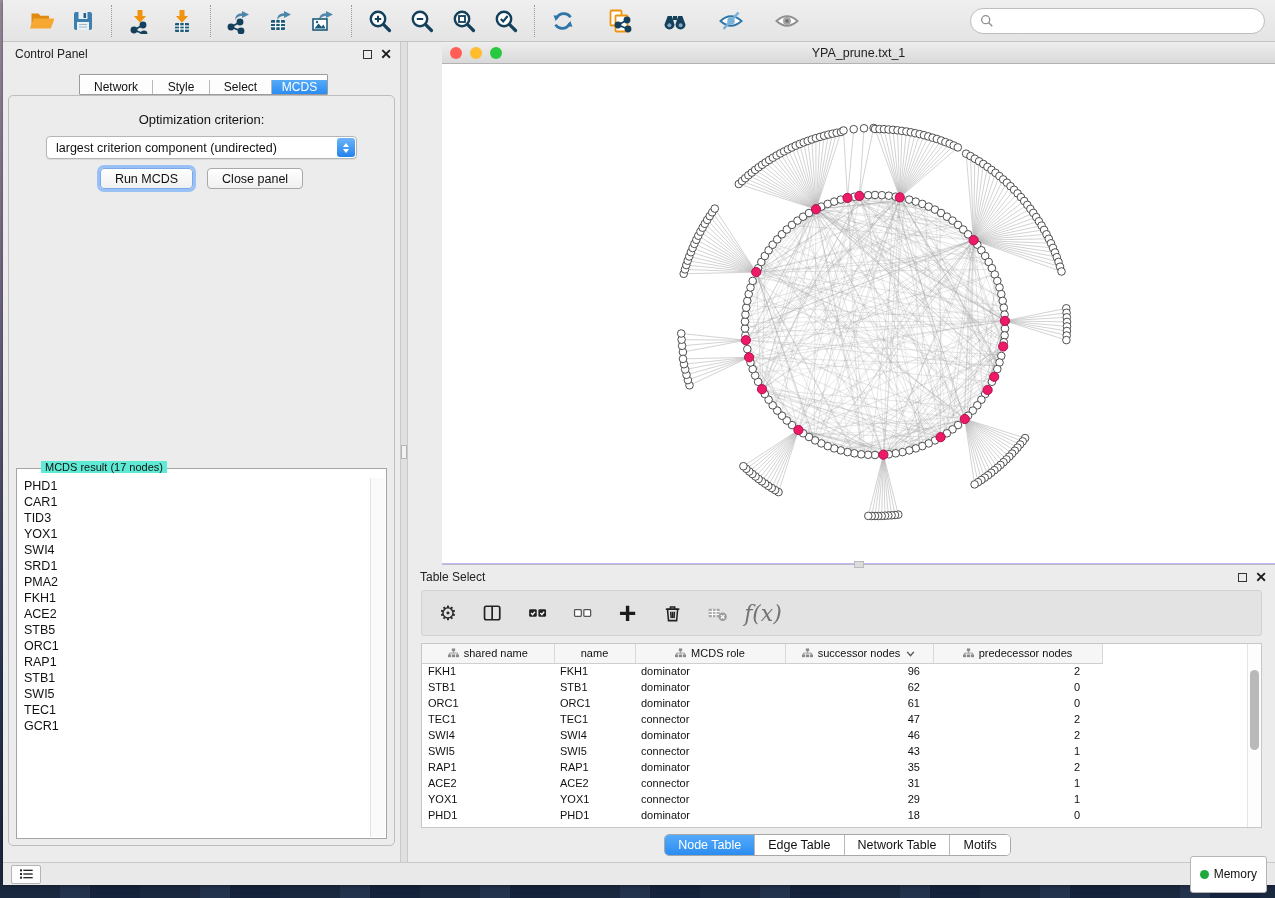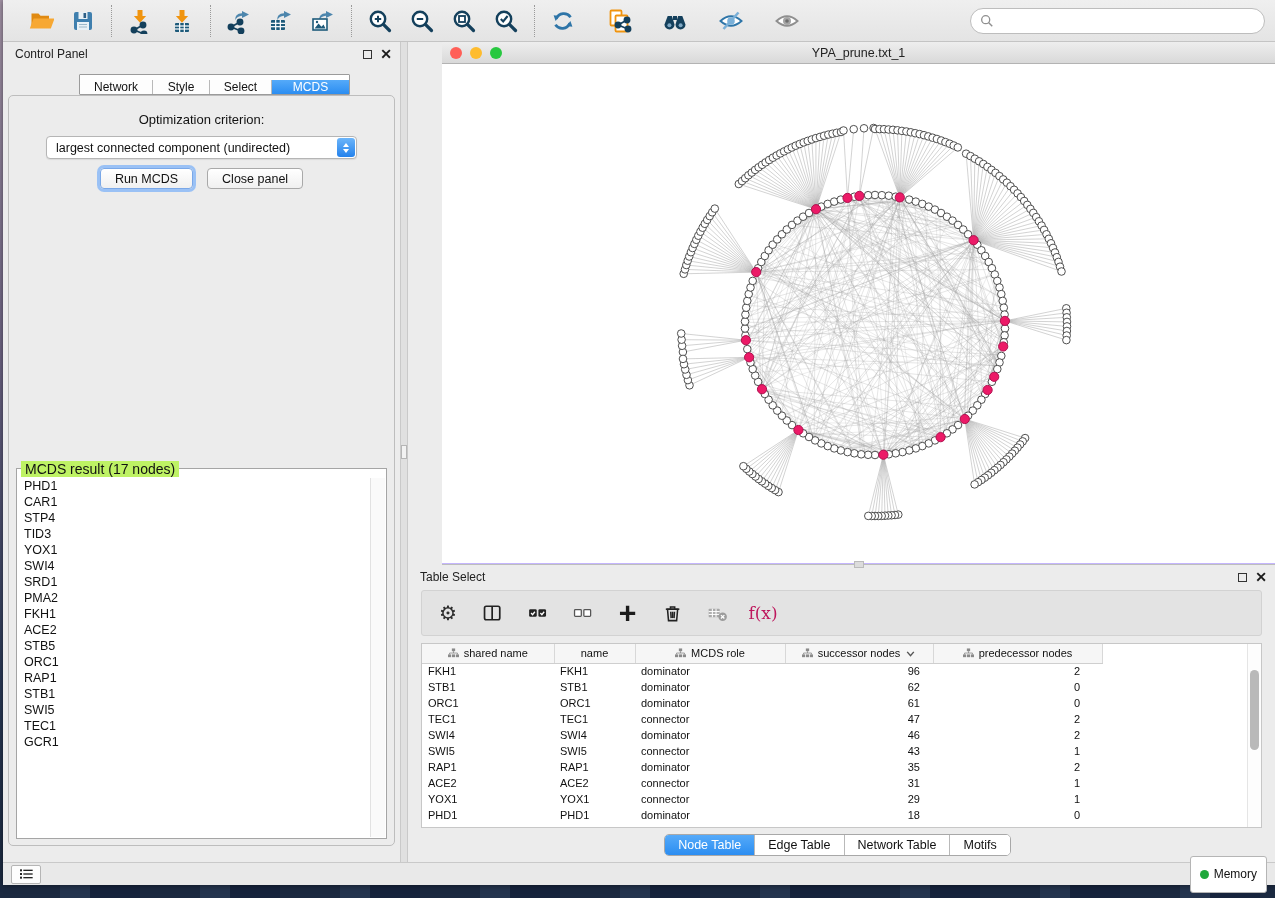--- a/index.html
+++ b/index.html
@@ -63,22 +63,22 @@
     display:flex; flex-direction:column; align-items:center; justify-content:center; gap:2px; }
   .dd-stepper i { width:0; height:0; border-left:3.5px solid transparent; border-right:3.5px solid transparent; }
   .dd-stepper .up { border-bottom:4px solid #fff; }
   .dd-stepper .dn { border-top:4px solid #fff; }
   .btn-row { position:absolute; left:0; right:0; top:72px; display:flex; justify-content:center; gap:14px; }
   .btn { height:21px; padding:0 14px; font-size:12.5px; background:linear-gradient(#ffffff,#f0f0f0);
     border:1px solid #a9a9a9; border-radius:4px; display:flex; align-items:center; color:#111; }
   .btn.focused { box-shadow:0 0 0 3px rgba(110,170,250,.65); border-color:#7aa8e8; }
   .mcds-fieldset { position:absolute; left:7px; right:7px; bottom:6px; height:371px;
     border:1px solid #a5a5a5; background:#fff; }
-  .mcds-legend { position:absolute; top:-8px; left:4px; background:#bef264; padding:0 4px;
-    font-size:14px; color:#111; }
+  .mcds-legend { position:absolute; top:-8px; left:24px; background:#5eead4; padding:0 4px;
+    font-size:11px; color:#111; }
   .mcds-list { position:absolute; left:1px; top:9px; bottom:1px; right:16px; overflow:hidden;
     font-size:12.5px; color:#111; padding-left:6px; }
   .mcds-list div { height:16px; line-height:16px; }
   .mcds-scroll { position:absolute; right:1px; top:9px; bottom:1px; width:15px;
     background:#fafafa; border-left:1px solid #e2e2e2; }
 
   
   .net-window { position:absolute; left:0; top:0; right:0; height:523px; background:#c4b5fd;
     border-bottom:1px solid #bdbdbd;margin-left:34px; }
   .net-titlebar { height:22px; background:linear-gradient(#eeeeee,#d9d9d9);
@@ -91,21 +91,21 @@
     background:#dcdcdc; border:1px solid #bbb; z-index:5; }
 
   
   .table-panel { position:absolute; left:0; right:0; top:523px; bottom:0; background:#ececec; }
   .tp-toolbar { position:absolute; left:13px; right:13px; top:25px; height:46px;
     background:#e3e3e3; border:1px solid #d2d2d2; border-radius:3px;
     display:flex; align-items:center; gap:21px; padding:0 14px; }
   .tp-icon { display:flex; align-items:center; justify-content:center; width:24px; height:24px; }
   .tp-icon svg { width:22px; height:22px; }
   .tp-icon.gear-glyph { font-size:20px; color:#2d2d2d; line-height:1; }
-  .tp-fx { font-family:"DejaVu Serif", serif; font-size:17px; color:#be185d; }
+  .tp-fx { font-family:"DejaVu Serif", serif; font-style:italic; font-size:22px; color:#737373; }
   .table-wrap { position:absolute; left:13px; right:13px; top:78px; bottom:34px;
     background:#fff; border:1px solid #c7c7c7; overflow:hidden; }
   table.data { border-collapse:collapse; width:calc(100% - 14px); table-layout:fixed; font-size:11px; color:#111; }
   table.data th { height:19px; font-weight:normal; background:#f6f6f6;
     border-bottom:1px solid #cfcfcf; border-right:1px solid #d8d8d8; padding:0 4px; white-space:nowrap; overflow:hidden; }
   table.data th .th-inner { display:flex; align-items:center; justify-content:center; gap:5px; }
   table.data th svg.mini { width:11px; height:11px; flex:0 0 auto; }
   table.data td { height:16px; padding:0 6px; white-space:nowrap; overflow:hidden; }
   td.num { text-align:right; }
   td.num.pred { padding-right:22px; }
@@ -329,41 +329,40 @@
           <span class="ph-title">Control Panel</span>
           <span class="ph-btns">
             <span class="float-box"></span>
             <span class="close-x">✕</span>
           </span>
         </div>
         <div class="cp-tabbar" id="cp-tabbar">
             <div class="cp-tab" style="width:73px">Network</div>
             <div class="cp-tab" style="width:57px">Style</div>
             <div class="cp-tab" style="width:62px">Select</div>
-            <div class="cp-tab active" style="width:77px">MCDS</div>
+            <div class="cp-tab active" style="width:55px">MCDS</div>
           </div>
         <div class="cp-content">
           <div class="opt-label">Optimization criterion:</div>
           <div class="dropdown">
-            <span>largest connected component (undirected)</span>
+            <span>largest criterion component (undirected)</span>
             <span class="dd-stepper">
                 <i class="up"></i>
                 <i class="dn"></i>
               </span>
           </div>
           <div class="btn-row">
             <div class="btn focused">Run MCDS</div>
             <div class="btn">Close panel</div>
           </div>
           <div class="mcds-fieldset">
             <span class="mcds-legend">MCDS result (17 nodes)</span>
             <div class="mcds-list" id="mcds-list">
                 <div>PHD1</div>
                 <div>CAR1</div>
-                <div>STP4</div>
                 <div>TID3</div>
                 <div>YOX1</div>
                 <div>SWI4</div>
                 <div>SRD1</div>
                 <div>PMA2</div>
                 <div>FKH1</div>
                 <div>ACE2</div>
                 <div>STB5</div>
                 <div>ORC1</div>
                 <div>RAP1</div>

